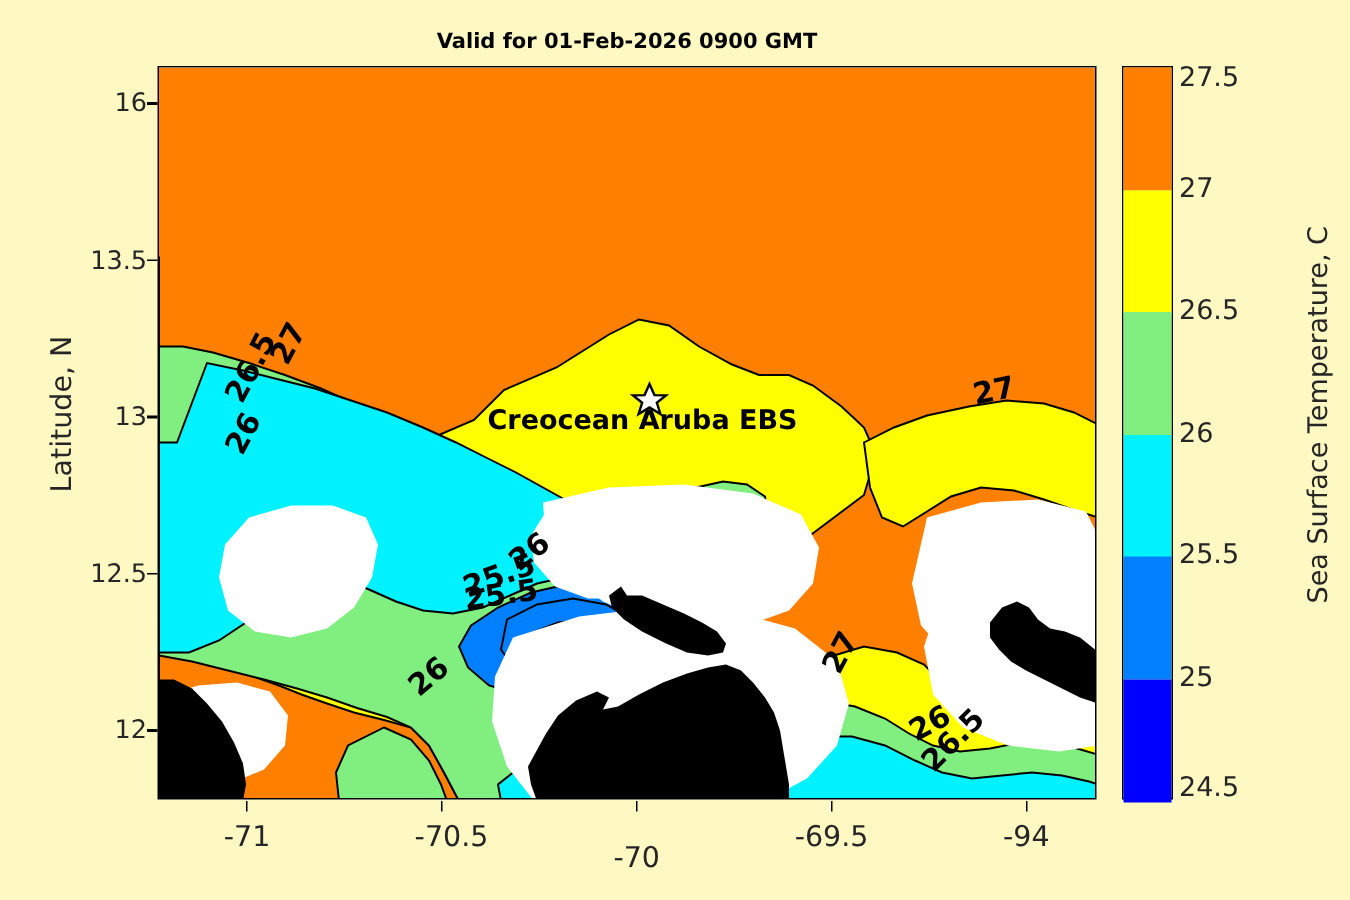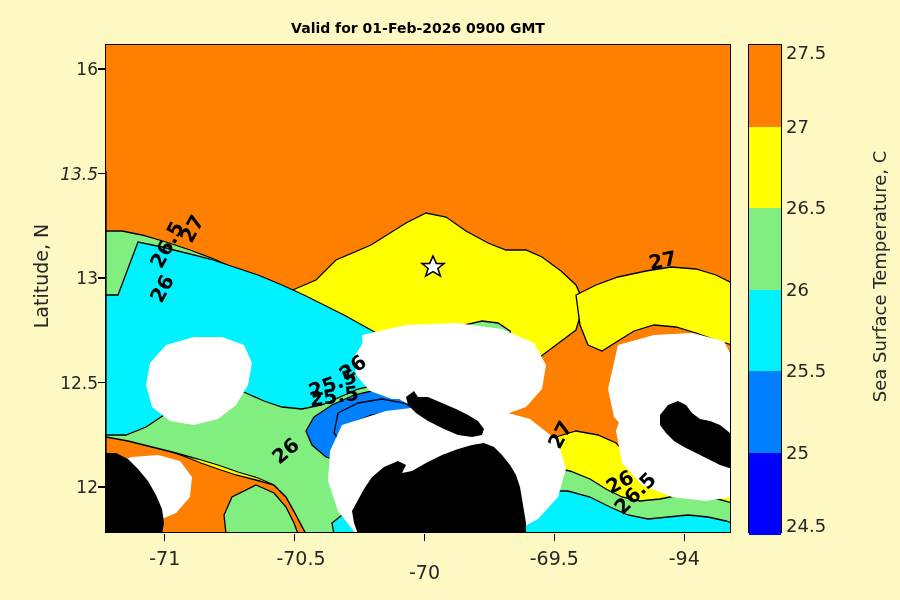--- a/index.html
+++ b/index.html
@@ -273,25 +273,26 @@
           <text x="517" y="443" transform="rotate(-28 517 443)" text-anchor="middle" font-family="&quot;DejaVu Sans&quot;, sans-serif" font-size="20" font-weight="bold" fill="#000000">26</text>
           <text x="534" y="453" transform="rotate(-45 534 453)" text-anchor="middle" font-family="&quot;DejaVu Sans&quot;, sans-serif" font-size="20" font-weight="bold" fill="#000000">26.5</text>
         </g>
 
       <g transform="translate(327,222)">
         <path d="M0,-11 L3.3,-3.6 L11,-3.4 L4.9,1.5 L7.3,9 L0,4.6 L-7.3,9 L-4.9,1.5 L-11,-3.4 L-3.3,-3.6 Z" fill="#ffffff" stroke="#000000" stroke-width="1.6"></path>
       </g>
     </svg>
   </div>
 
+  <div id="station-label">Creocean Aruba EBS</div>
 
   <div id="ytick-wrap">
       <div class="ytick" style="top: 25.0769px;">16</div>
       <div class="tick-mark" style="left: 70px; top: 24.3769px; width: 7px; height: 1.4px;"></div>
-      <div class="ytick" style="top: 129.564px; font-style: italic;">13.5</div>
+      <div class="ytick" style="top: 129.564px;">13.5</div>
       <div class="tick-mark" style="left: 70px; top: 128.864px; width: 7px; height: 1.4px;"></div>
       <div class="ytick" style="top: 234.051px;">13</div>
       <div class="tick-mark" style="left: 70px; top: 233.351px; width: 7px; height: 1.4px;"></div>
       <div class="ytick" style="top: 338.538px;">12.5</div>
       <div class="tick-mark" style="left: 70px; top: 337.838px; width: 7px; height: 1.4px;"></div>
       <div class="ytick" style="top: 443.026px;">12</div>
       <div class="tick-mark" style="left: 70px; top: 442.326px; width: 7px; height: 1.4px;"></div>
     </div>
   <div id="xtick-wrap">
       <div class="xtick" style="left: 59.7427px; top: 6px;">-71</div>

